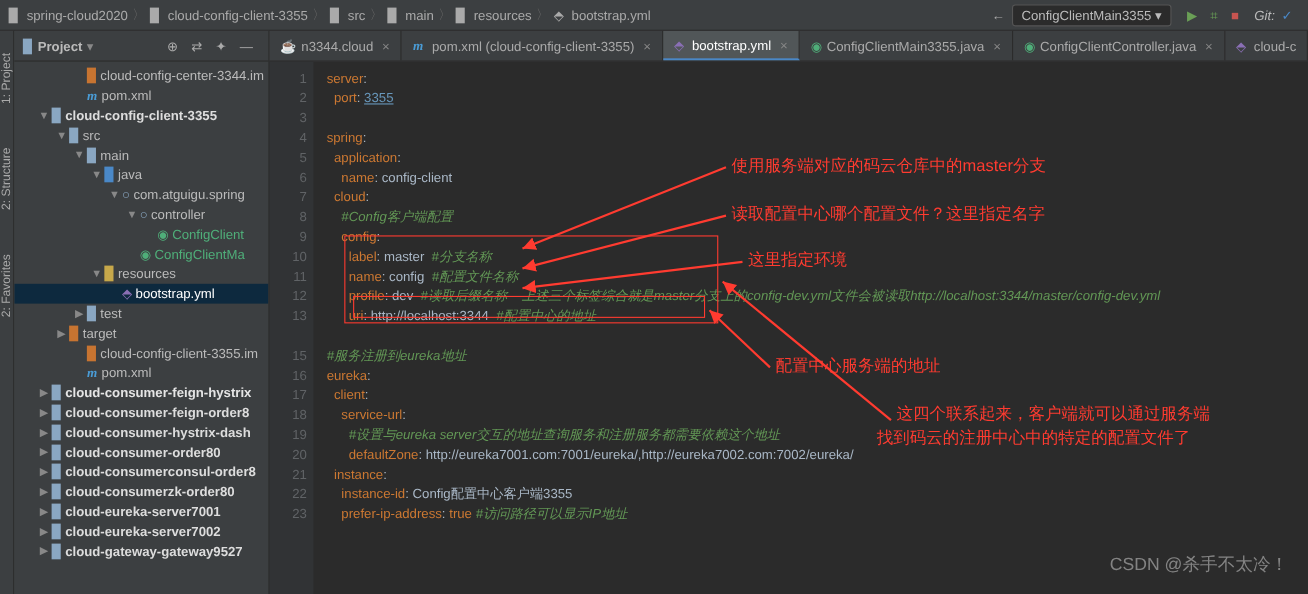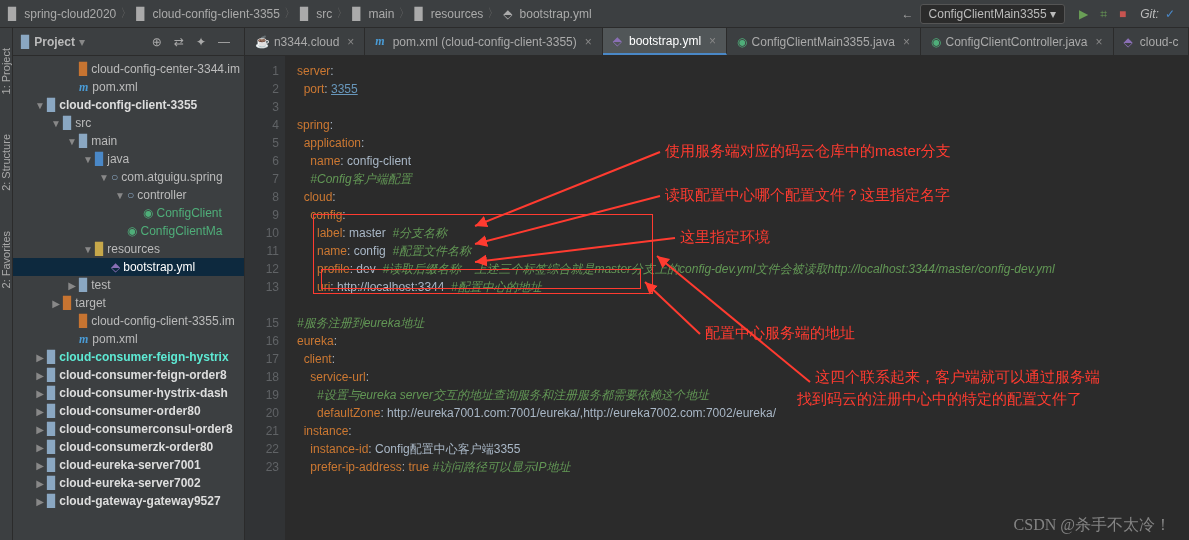--- a/index.html
+++ b/index.html
@@ -38,21 +38,21 @@
 .gutter div { height:18px; }
 .code { flex:1; padding:6px 6px 0 12px; font-family:"Consolas",monospace; font-size:12px; line-height:18px; position:relative; }
 .code .line { height:18px; white-space:pre; }
 .kw { color:#cc7832; }
 .num { color:#6897bb;text-decoration:underline; }
 .cmt-ch { color:#629755; font-style:italic; }
 .plain { color:#a9b7c6; }
 .redbox { position:absolute; border:1px solid #ff3b30; pointer-events:none; }
 .anno { position:absolute; color:#ff3b30; font-size:15px; font-family:"Microsoft YaHei",sans-serif; pointer-events:none; }
 .arrow-svg { position:absolute; pointer-events:none; }
-.watermark { position:absolute; right:18px; bottom:4px; color:rgba(220,220,220,0.5); font-size:16px; font-family:Liberation Serif, serif; }
+.watermark { position:absolute; right:18px; bottom:16px; color:rgba(220,220,220,0.5); font-size:16px; font-family:Liberation Sans, sans-serif; }
 </style>
 </head>
 <body>
 
 <div class="topbar">
   <div class="breadcrumb">
     <span class="folder-ico">▉</span>
       <span>spring-cloud2020</span>
     <span class="sep">〉</span>
       <span class="folder-ico">▉</span>
@@ -174,21 +174,21 @@
           <span class="lbl">cloud-config-client-3355.im</span>
         </div>
       <div class="tree-row" style="padding-left:52px">
           <span class="arrow"></span>
           <span class="m-ico">m</span>
           <span class="lbl">pom.xml</span>
         </div>
       <div class="tree-row" style="padding-left:20px">
           <span class="arrow">▶</span>
           <span class="folder-ico">▉</span>
-          <b class="lbl" style="color:#5eead4">cloud-consumer-feign-hystrix</b>
+          <b class="lbl" style="color:#e5e5e5">cloud-consumer-feign-hystrix</b>
         </div>
       <div class="tree-row" style="padding-left:20px">
           <span class="arrow">▶</span>
           <span class="folder-ico">▉</span>
           <b class="lbl" style="color:#ddd">cloud-consumer-feign-order8</b>
         </div>
       <div class="tree-row" style="padding-left:20px">
           <span class="arrow">▶</span>
           <span class="folder-ico">▉</span>
           <b class="lbl" style="color:#ddd">cloud-consumer-hystrix-dash</b>
@@ -284,22 +284,22 @@
           <div>22</div>
           <div>23</div>
       </div>
       <div class="code">
         <div class="line"><span class="kw">server</span><span class="plain">:</span></div>
         <div class="line"><span class="plain">  </span><span class="kw">port</span><span class="plain">: </span><span class="num">3355</span></div>
         <div class="line"></div>
         <div class="line"><span class="kw">spring</span><span class="plain">:</span></div>
         <div class="line"><span class="plain">  </span><span class="kw">application</span><span class="plain">:</span></div>
         <div class="line"><span class="plain">    </span><span class="kw">name</span><span class="plain">: config-client</span></div>
+        <div class="line"><span class="plain">  </span><span class="kw">cloud</span><span class="plain">:</span></div>
         <div class="line"><span class="plain">    </span><span class="cmt-ch">#Config客户端配置</span></div>
-        <div class="line"><span class="plain">  </span><span class="kw">cloud</span><span class="plain">:</span></div>
         <div class="line"><span class="plain">    </span><span class="kw">config</span><span class="plain">:</span></div>
         <div class="line"><span class="plain">      </span><span class="kw">label</span><span class="plain">: master  </span><span class="cmt-ch">#分支名称</span></div>
         <div class="line"><span class="plain">      </span><span class="kw">name</span><span class="plain">: config  </span><span class="cmt-ch">#配置文件名称</span></div>
         <div class="line"><span class="plain">      </span><span class="kw">profile</span><span class="plain">: dev  </span><span class="cmt-ch">#读取后缀名称    上述三个标签综合就是master分支上的config-dev.yml文件会被读取http://localhost:3344/master/config-dev.yml</span></div>
         <div class="line"><span class="plain">      </span><span class="kw">uri</span><span class="plain">: http://localhost:3344  </span><span class="cmt-ch">#配置中心的地址</span></div>
         <div class="line"></div>
         <div class="line"><span class="cmt-ch">#服务注册到eureka地址</span></div>
         <div class="line"><span class="kw">eureka</span><span class="plain">:</span></div>
         <div class="line"><span class="plain">  </span><span class="kw">client</span><span class="plain">:</span></div>
         <div class="line"><span class="plain">    </span><span class="kw">service-url</span><span class="plain">:</span></div>

